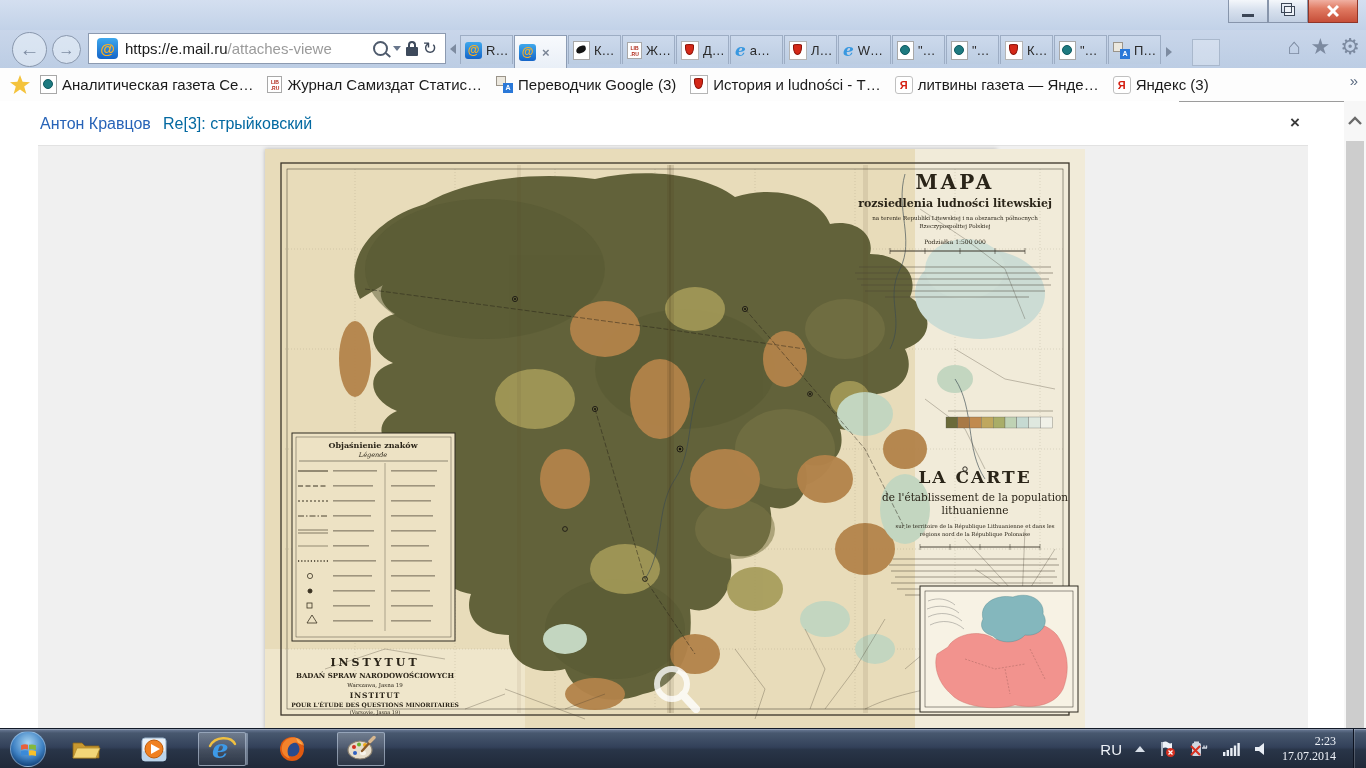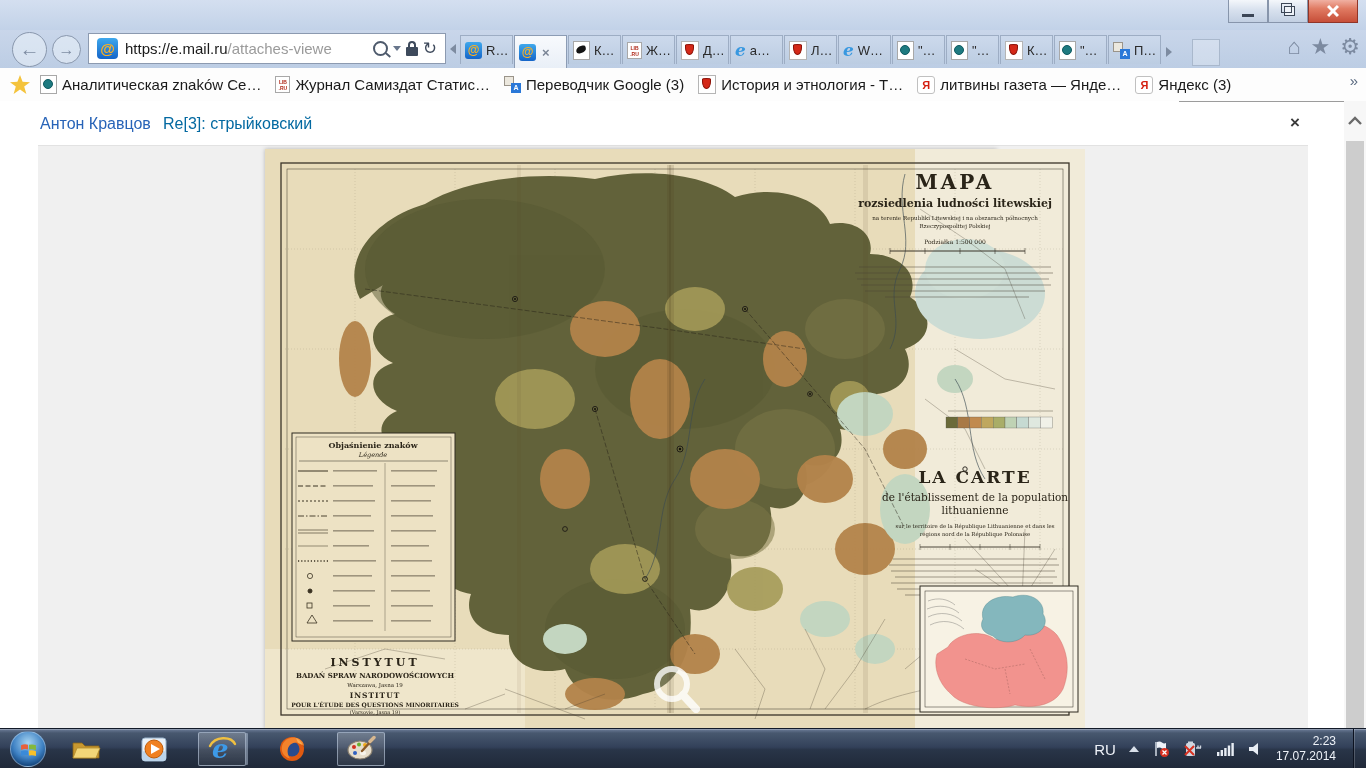--- a/index.html
+++ b/index.html
@@ -89,21 +89,21 @@
 
   
   #taskbar{left:0;top:728px;width:1366px;height:40px;background:linear-gradient(#6d7d99 0%,#48586f 10%,#33415a 45%,#293548 52%,#1f2838 100%);border-top:1px solid #121a28;box-shadow:inset 0 1px 0 rgba(255,255,255,.25);}
   .tbtn{position:absolute;top:3px;width:48px;height:34px;display:flex;align-items:center;justify-content:center;}
   .tbtn.open{border:1px solid rgba(200,215,235,.55);background:linear-gradient(rgba(255,255,255,.22),rgba(255,255,255,.06));border-radius:2px;box-sizing:border-box;}
   .tbtn.stacked{box-shadow:3px 0 0 -1px rgba(200,215,235,.45);}
   #start-orb{left:10px;top:2px;width:36px;height:36px;border-radius:50%;background:radial-gradient(circle at 50% 32%,#a6d4f2,#3f82c4 52%,#174a82 78%,#0e3058);border:1px solid rgba(255,255,255,.35);display:flex;align-items:center;justify-content:center;box-sizing:border-box;}
   #tray{right:4px;top:0;height:40px;display:flex;align-items:center;gap:13px;color:#eef2f8;}
   #tray-lang{font-size:15px;}
   .tri-up{width:0;height:0;border-left:5px solid transparent;border-right:5px solid transparent;border-bottom:6px solid #d8dfe8;}
-  #clock{text-align:right;font-size:12px;line-height:15px;margin-right:4px;}
+  #clock{text-align:right;font-size:12px;line-height:15px;margin-right:4px;font-family:Liberation Serif, serif;}
   #showdesk{width:8px;height:40px;border-left:1px solid #0c1220;box-shadow:inset 1px 0 0 rgba(255,255,255,.2);}
 </style>
 </head>
 <body>
 
 <div id="titlebar" class="abs">
   <div class="capbtns abs">
     <div class="capbtn">
         <div class="glyph-min"></div>
       </div>
@@ -193,33 +193,33 @@
     <span>⌂</span>
     <span>★</span>
     <span>⚙</span>
   </div>
 </div>
 
 <div id="favbar" class="abs">
   <span class="ic-favstar"></span>
   <span class="favitem">
       <span class="ic ic-tealdoc"></span>
-      <span>Аналитическая znaków Се…</span>
+      <span>Аналитическая газета Се…</span>
     </span>
   <span class="favitem">
       <span class="ic ic-page ic-libru"></span>
       <span>Журнал Самиздат Статис…</span>
     </span>
   <span class="favitem">
       <span class="ic ic-translate"></span>
       <span>Переводчик Google (3)</span>
     </span>
   <span class="favitem">
       <span class="ic ic-shieldbox"></span>
-      <span>История и этнология - Т…</span>
+      <span>История и ludności - Т…</span>
     </span>
   <span class="favitem">
       <span class="ic ic-yandex"></span>
       <span>литвины газета — Янде…</span>
     </span>
   <span class="favitem">
       <span class="ic ic-yandex"></span>
       <span>Яндекс (3)</span>
     </span>
   <span class="fav-overflow">»</span>

